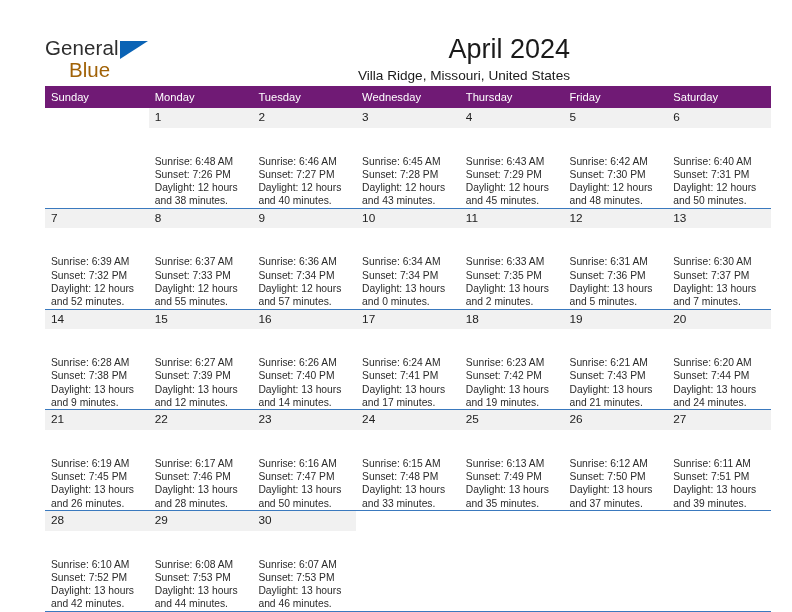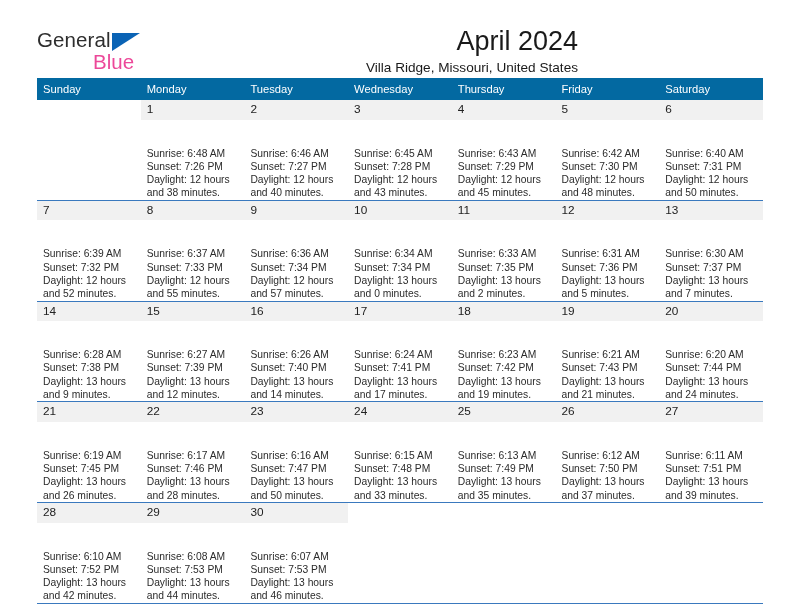--- a/index.html
+++ b/index.html
@@ -13,21 +13,21 @@
     height: 612px;
     font-family: "Liberation Sans", sans-serif;
     color: #222222;
     overflow: hidden;
   }
   .page {
     position: relative;
     width: 631px;
     height: 612px;
     box-sizing: border-box;
-    padding: 4px;
+    padding: 12px;
   }
 
   
   .topbar {
     position: relative;
     height: 74px;
     margin: 0 33px;
   }
   .logo {
     position: absolute;
@@ -38,23 +38,23 @@
   }
   .logo-general {
     font-size: 20.5px;
     color: #2e2e2e;
     letter-spacing: 0.1px;
     line-height: 1;
     font-family: "Liberation Sans", sans-serif;
   }
   .logo-blue {
     font-size: 20.5px;
-    color: #ec4899;
+    color: #a16207;
     line-height: 1;
-    margin-left: 56px;
+    margin-left: 24px;
     display: block;
     margin-top: 1px;
     font-family: "Liberation Sans", sans-serif;
   }
   .logo-tri {
     display: inline-block;
     vertical-align: top;
     width: 0;
     height: 0;
     margin-left: 1px;
@@ -83,21 +83,21 @@
   }
 
   
   .calendar {
     margin: 0 33px;
     width: 726px;
     border-collapse: collapse;
     table-layout: fixed;
   }
   .calendar th {
-    background: #0369a1;
+    background: #701a75;
     color: #ffffff;
     font-size: 11.2px;
     font-weight: normal;
     text-align: left;
     padding: 5px 0 5px 6px;
     height: 11px;
     vertical-align: middle;
     border: none;
   }
   .calendar td {

